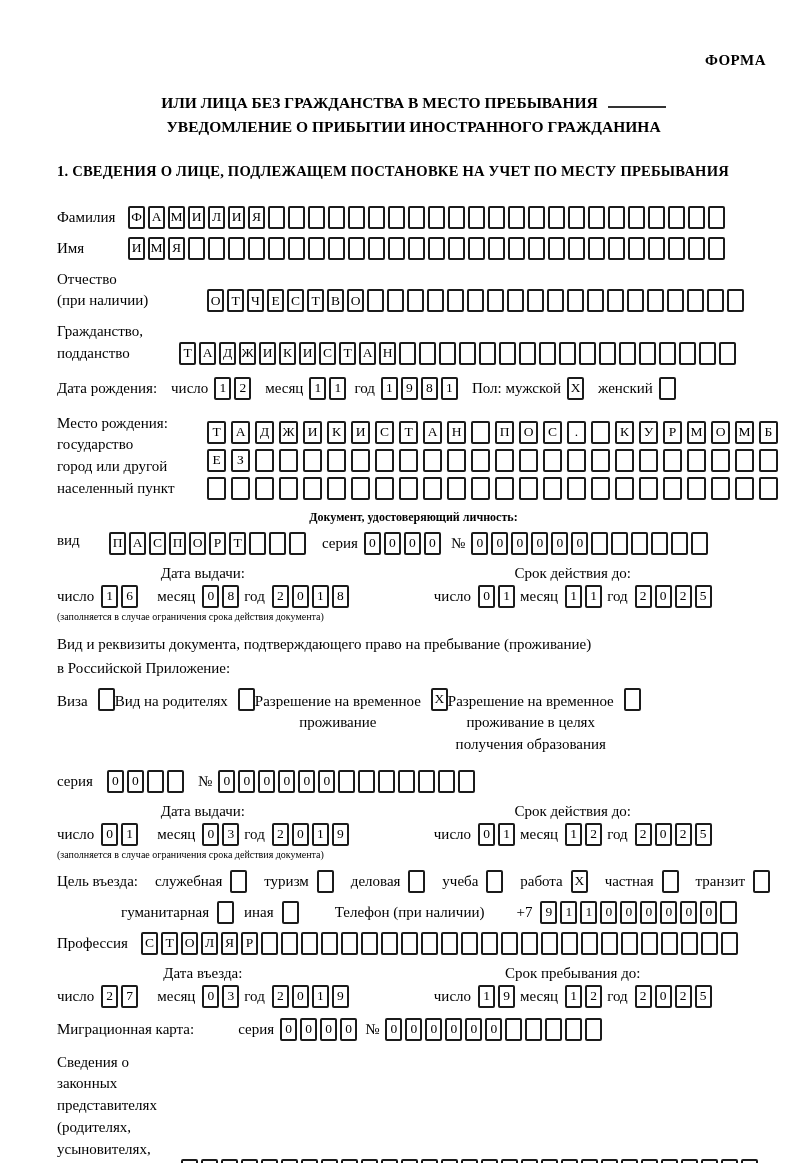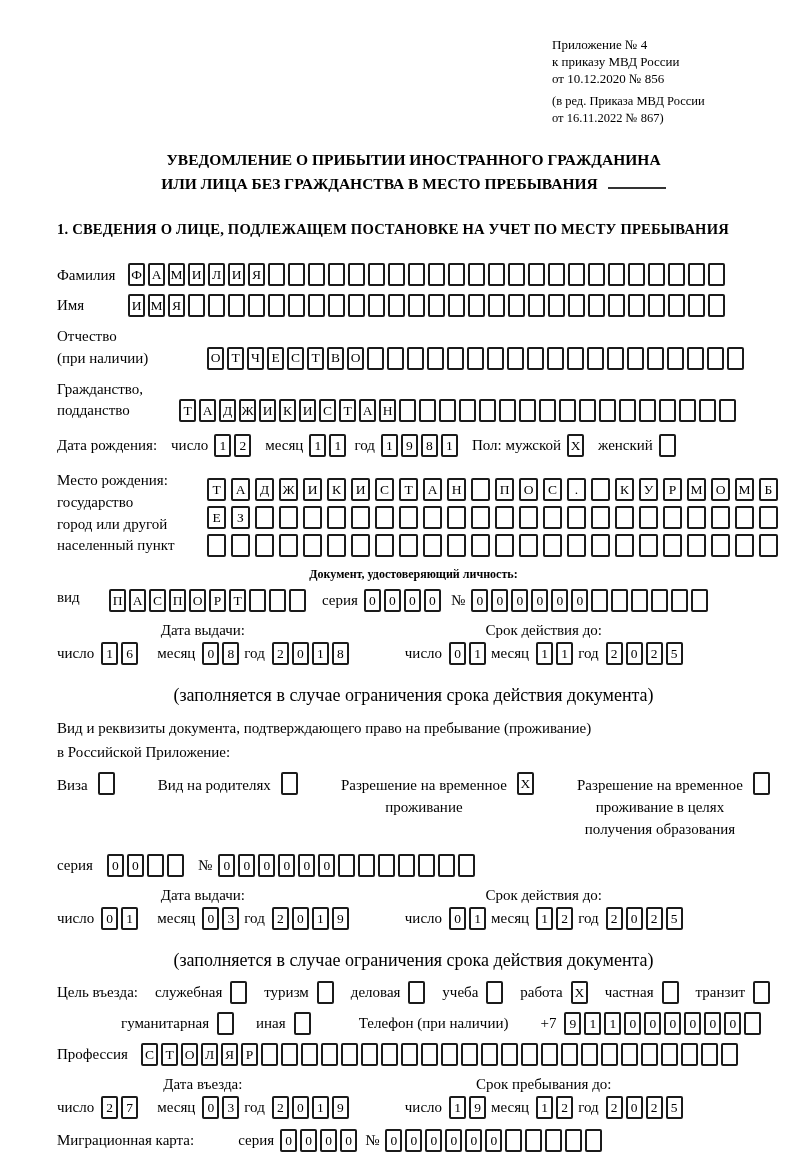--- a/index.html
+++ b/index.html
@@ -27,53 +27,47 @@
   .w-patr{width:150px;}
   .w-cit{width:122px;}
   .w-place{width:150px;}
   .w-prof{width:84px;}
   .w-repr{width:124px;}
   .stack{display:flex;flex-direction:column;gap:5px;}
   
   .piece{display:inline-flex;align-items:center;gap:6px;}
   .gap-l{margin-left:14px;}
   
-  .dates-row{display:flex;gap:56px;margin-top:10px;}
+  .dates-row{display:flex;gap:85px;margin-top:10px;}
   .dategroup{display:inline-flex;flex-direction:column;align-items:center;}
   .dategroup-head{margin-bottom:3px;}
   .dateline{display:flex;align-items:center;gap:5px;}
   .dlabel{margin-right:2px;}
-  .note-right{text-align:center;font-size:18px;margin-top:20px;}
+  .note-right{text-align:left;font-size:10px;margin-top:3px;}
   .doc-heading{text-align:center;font-weight:bold;font-size:12px;margin-top:10px;}
   .intro{margin-top:10px;line-height:1.6;}
   
-  .opt-row{display:flex;align-items:flex-start;justify-content:space-between;margin-top:8px;}
+  .opt-row{display:flex;align-items:flex-start;margin-top:8px;}
   .opt{display:flex;align-items:flex-start;gap:10px;}
   .opt-label{white-space:pre-line;line-height:1.45;padding-top:3px;}
   .opt-label.center{text-align:center;}
   .purpose-row{display:flex;align-items:center;justify-content:space-between;margin-top:10px;}
-  .purpose-row2{display:flex;align-items:center;gap:22px;margin-top:8px;margin-left:64px;}
+  .purpose-row2{display:flex;align-items:center;gap:10px;margin-top:8px;margin-left:64px;}
   .pitem{display:inline-flex;align-items:center;gap:8px;}
 </style>
 </head>
 <body>
 
 <div class="page">
 
-  <div class="annex">
-    <div class="pre">Приложение № 4
-к приказу МВД России
-от 10.12.2020 № 856</div>
-    <div class="pre amend">(в ред. Приказа МВД России
-от 16.11.2022 № 867)</div>
-  </div>
+  <div class="forma">ФОРМА</div>
 
   <div class="title">
+    <div><span>ИЛИ ЛИЦА БЕЗ ГРАЖДАНСТВА В МЕСТО ПРЕБЫВАНИЯ</span><span class="blank-line"></span></div>
     <div>УВЕДОМЛЕНИЕ О ПРИБЫТИИ ИНОСТРАННОГО ГРАЖДАНИНА</div>
-    <div><span>ИЛИ ЛИЦА БЕЗ ГРАЖДАНСТВА В МЕСТО ПРЕБЫВАНИЯ</span><span class="blank-line"></span></div>
   </div>
 
   <div class="sec-heading">1. СВЕДЕНИЯ О ЛИЦЕ, ПОДЛЕЖАЩЕМ ПОСТАНОВКЕ НА УЧЕТ ПО МЕСТУ ПРЕБЫВАНИЯ</div>
 
   <div class="frow" style="margin-top:24px;">
     <div class="flabel w-name">Фамилия</div>
     <div class="cells">
         <span class="cell">Ф</span>
         <span class="cell">А</span>
         <span class="cell">М</span>

